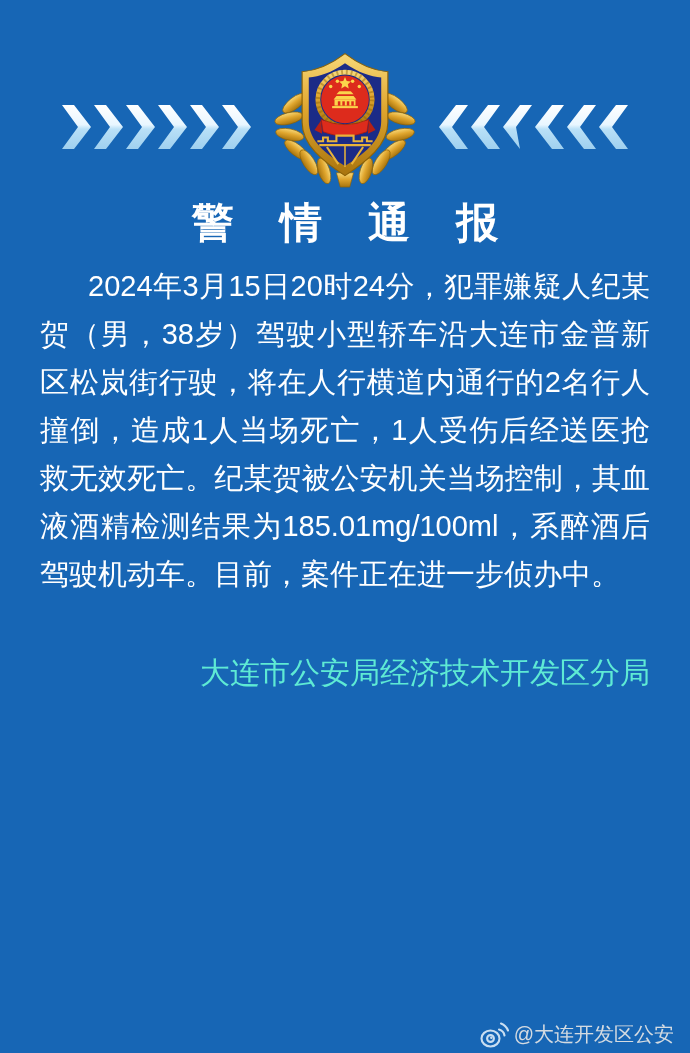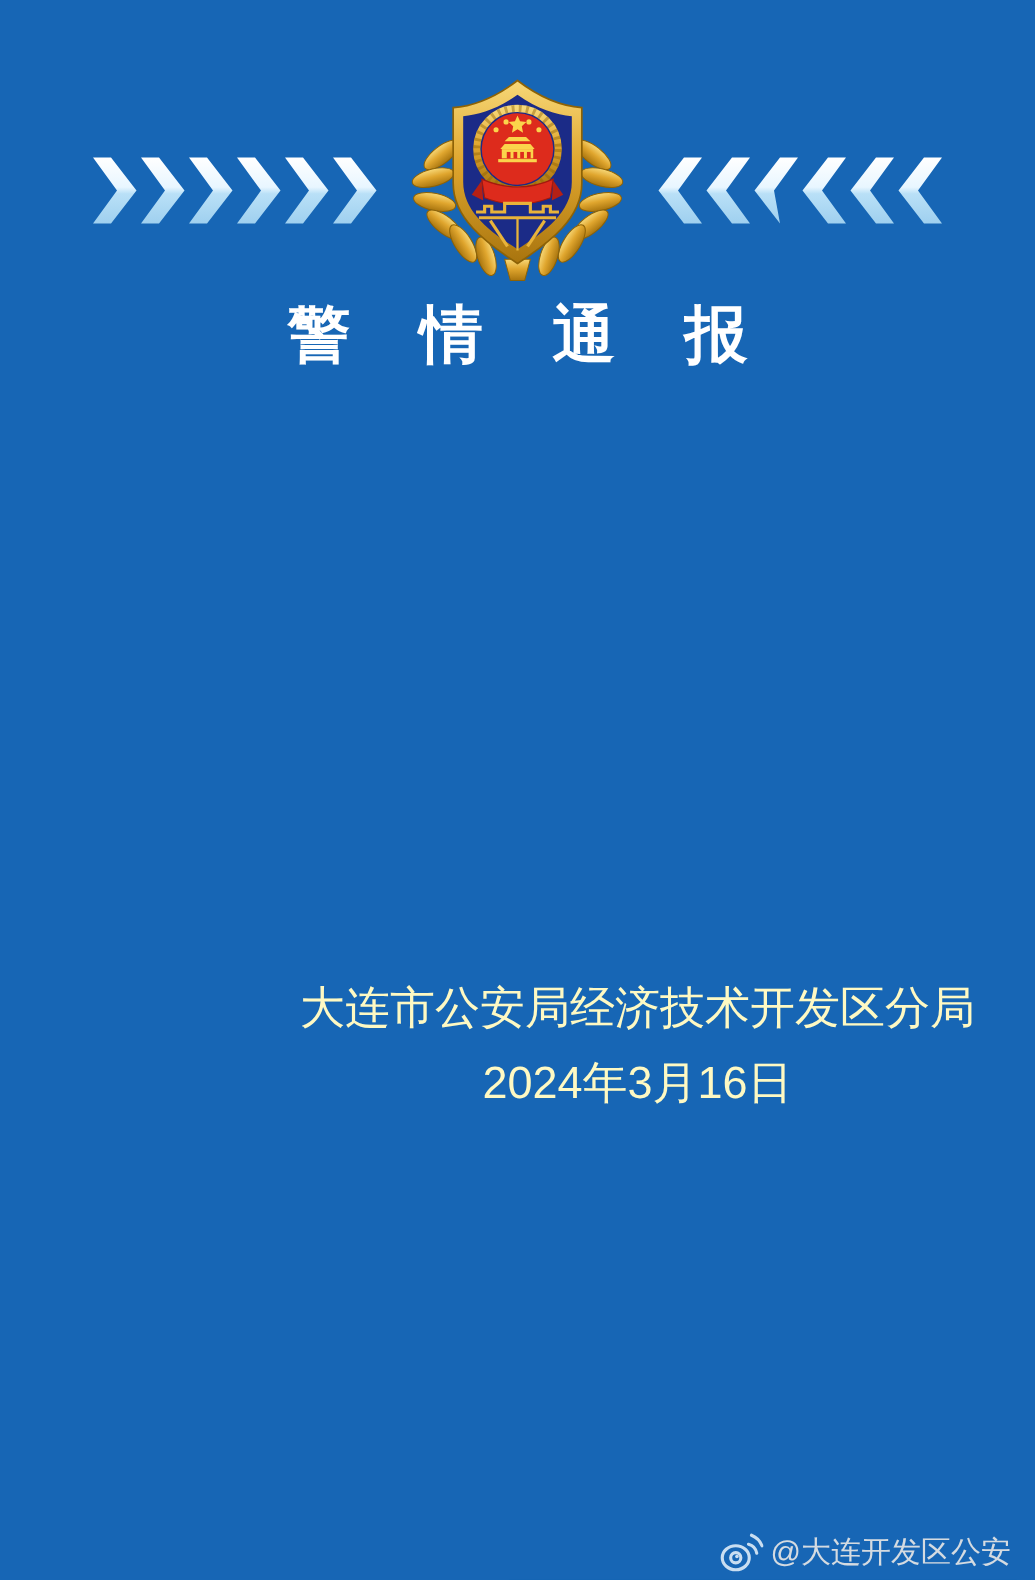--- a/index.html
+++ b/index.html
@@ -56,21 +56,21 @@
     color: #ffffff;
   }
 
   .signature {
     position: absolute;
     top: 655px;
     right: 40px;
     text-align: center;
     font-size: 30px;
     line-height: 36px;
-    color: #fef9c3;
+    color: #5eead4;
   }
   .signature .sig-date { margin-top: 14px; }
 
   .watermark {
     position: absolute;
     right: 16px;
     bottom: 5px;
     display: flex;
     align-items: center;
     gap: 5px;
@@ -179,24 +179,24 @@
       <path d="M56,100 L62,100 L62,96 L67,96 L67,100 L76,100 L76,94 L94,94 L94,100 L103,100 L103,96 L108,96 L108,100 L114,100"></path>
       <path d="M58,104 L112,104"></path>
       <path d="M66,106 L78,124"></path>
       <path d="M104,106 L92,124"></path>
       <path d="M85,104 L85,127" stroke-width="1.6"></path>
     </g>
   </svg>
 
   <h1 class="title">警情通报</h1>
 
+  <p class="body-text">2024年3月15日20时24分，犯罪嫌疑人纪某贺（男，38岁）驾驶小型轿车沿大连市金普新区松岚街行驶，将在人行横道内通行的2名行人撞倒，造成1人当场死亡，1人受伤后经送医抢救无效死亡。纪某贺被公安机关当场控制，其血液酒精检测结果为185.01mg/100ml，系醉酒后驾驶机动车。目前，案件正在进一步侦办中。</p>
 
   <div class="signature">
     <div class="sig-dept">大连市公安局经济技术开发区分局</div>
-    <div class="sig-date">2024年3月16日</div>
   </div>
 
   <div class="watermark">
     <svg width="30" height="28" viewBox="0 0 30 28" aria-hidden="true">
       <g stroke="#d9e9f7" stroke-width="2.1" fill="none" stroke-linecap="round">
         <ellipse cx="11.5" cy="18.5" rx="9" ry="8"></ellipse>
         <circle cx="11.5" cy="18.5" r="3.4"></circle>
         <path d="M20,9.5 A7.5,7.5 0 0 1 25.5,15.5"></path>
         <path d="M22,3.5 A12.5,12.5 0 0 1 29,10.5"></path>
       </g>

